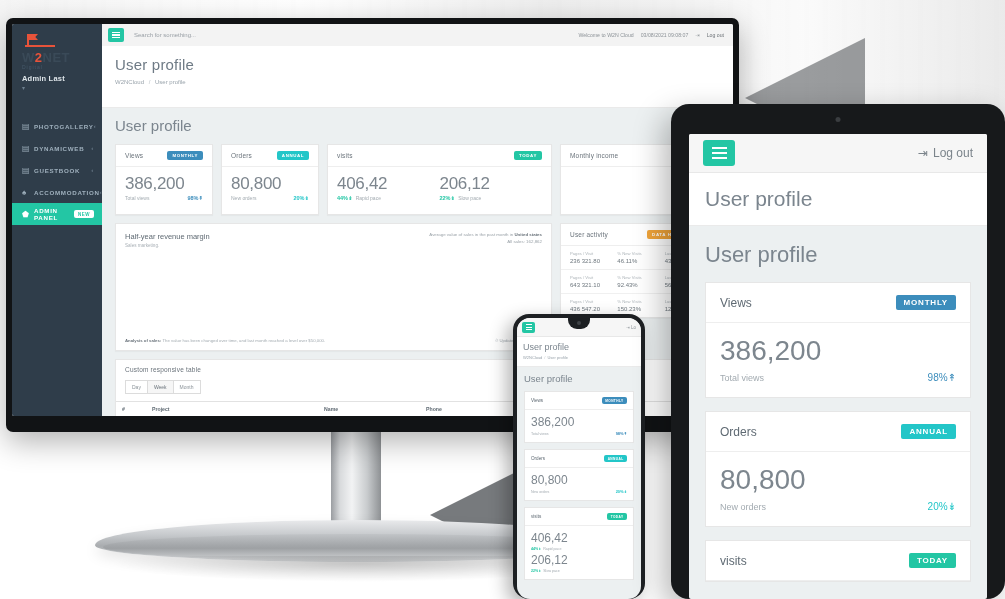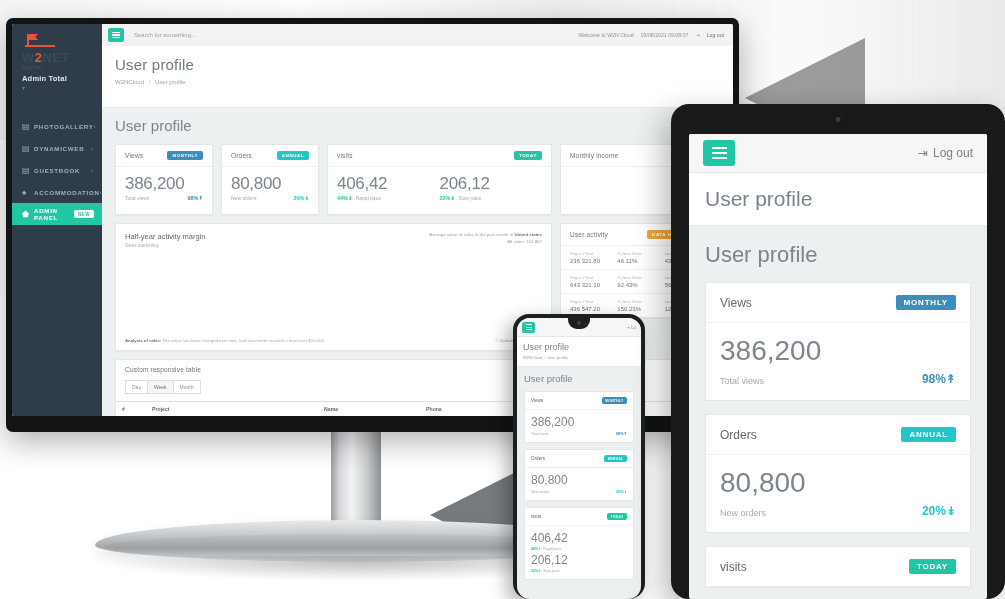--- a/index.html
+++ b/index.html
@@ -228,21 +228,21 @@
   .t-content{padding:16px 16px 0 16px;}
   .t-content h2{margin:0 0 14px 0;font-size:22px;font-weight:normal;color:#7b858e;}
   .t-card{background:#fff;border:1px solid #e6e6e6;margin-bottom:13px;}
   .t-card-head{display:flex;align-items:center;justify-content:space-between;padding:12px 14px;border-bottom:1px solid #eee;}
   .t-card-title{font-size:12px;color:#5f6a73;}
   .t-badge{font-size:8px;font-weight:bold;color:#fff;padding:3px 8px;border-radius:2px;letter-spacing:.8px;}
   .t-card-body{padding:14px 14px 14px 14px;}
   .t-big{font-size:28px;color:#7d868e;font-weight:300;line-height:1;}
   .t-sub{display:flex;justify-content:space-between;align-items:flex-end;margin-top:7px;}
   .t-sub-lbl{font-size:9px;color:#a3abb1;}
-  .t-sub-pct{font-size:12px;font-weight:bold;}
+  .t-sub-pct{font-size:10px;font-weight:normal;}
 
   
   #phone{
     position:absolute;left:513px;top:314px;width:132px;height:285px;
     background:#1d2023;border-radius:16px;
     box-shadow:-6px 6px 18px rgba(0,0,0,.30);
     padding:4px 4px 0 4px;box-sizing:border-box;
   }
   #phone-screen{
     width:100%;height:100%;background:#ecf0f1;border-radius:13px;overflow:hidden;position:relative;
@@ -299,21 +299,21 @@
         <div class="sb-logo-mark">
           <div class="post"></div>
             <div class="flag"></div>
             <div class="arm"></div>
         </div>
         <div class="sb-logo-text">
           <span>W</span><i>2</i><span>NET</span>
         </div>
         <div class="sb-logo-sub">Digital</div>
       </div>
-      <div class="sb-user">Admin Total</div>
+      <div class="sb-user">Admin Last</div>
       <div class="sb-caret">▾</div>
 
       <div class="sb-nav">
         <div class="sb-item">
           <span class="ico">▤</span>
           <span class="lbl">PHOTOGALLERY</span>
           <span class="chev">‹</span>
         </div>
         <div class="sb-item">
           <span class="ico">▤</span>
@@ -424,21 +424,21 @@
             <span class="badge" style="background:#23c6a4">UPDATED</span>
           </div>
           <div class="card-body" style="height:30px"></div>
         </div>
       </div>
 
       <div class="row2">
         <div class="card revenue">
           <div class="rev-top">
             <div>
-              <div class="rev-h">Half-year activity margin</div>
+              <div class="rev-h">Half-year revenue margin</div>
               <div class="rev-s">Sales marketing.</div>
             </div>
             <div class="rev-note">
               <span>Average value of sales in the past month in </span><b>United states</b><br>
               <span>All sales: 162,862</span>
             </div>
           </div>
           <div class="rev-foot">
             <div>
               <b>Analysis of sales:</b><span> The value has been changed over time, and last month reached a level over $50,000.</span>

